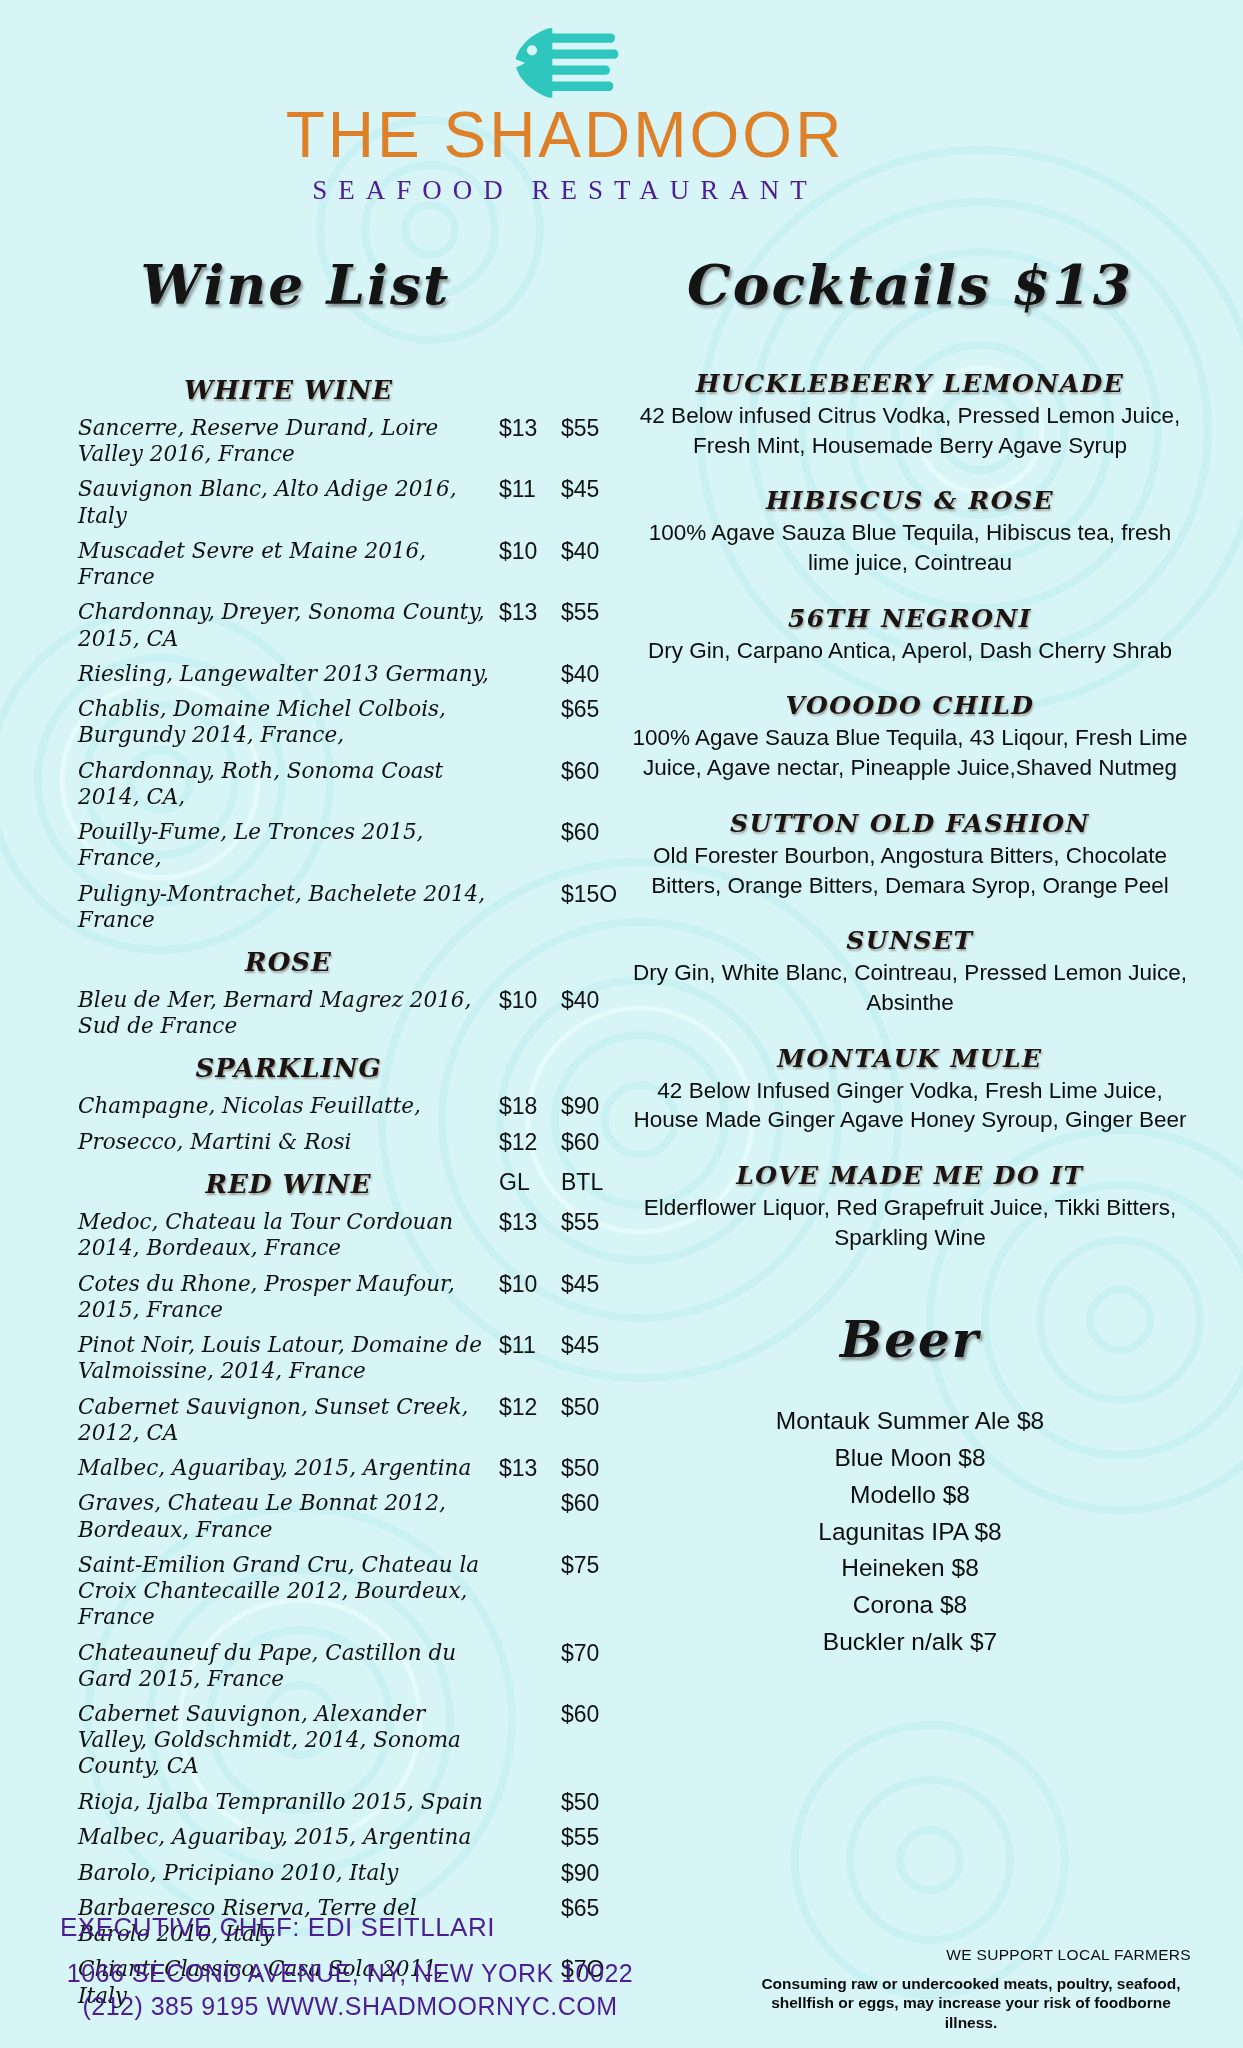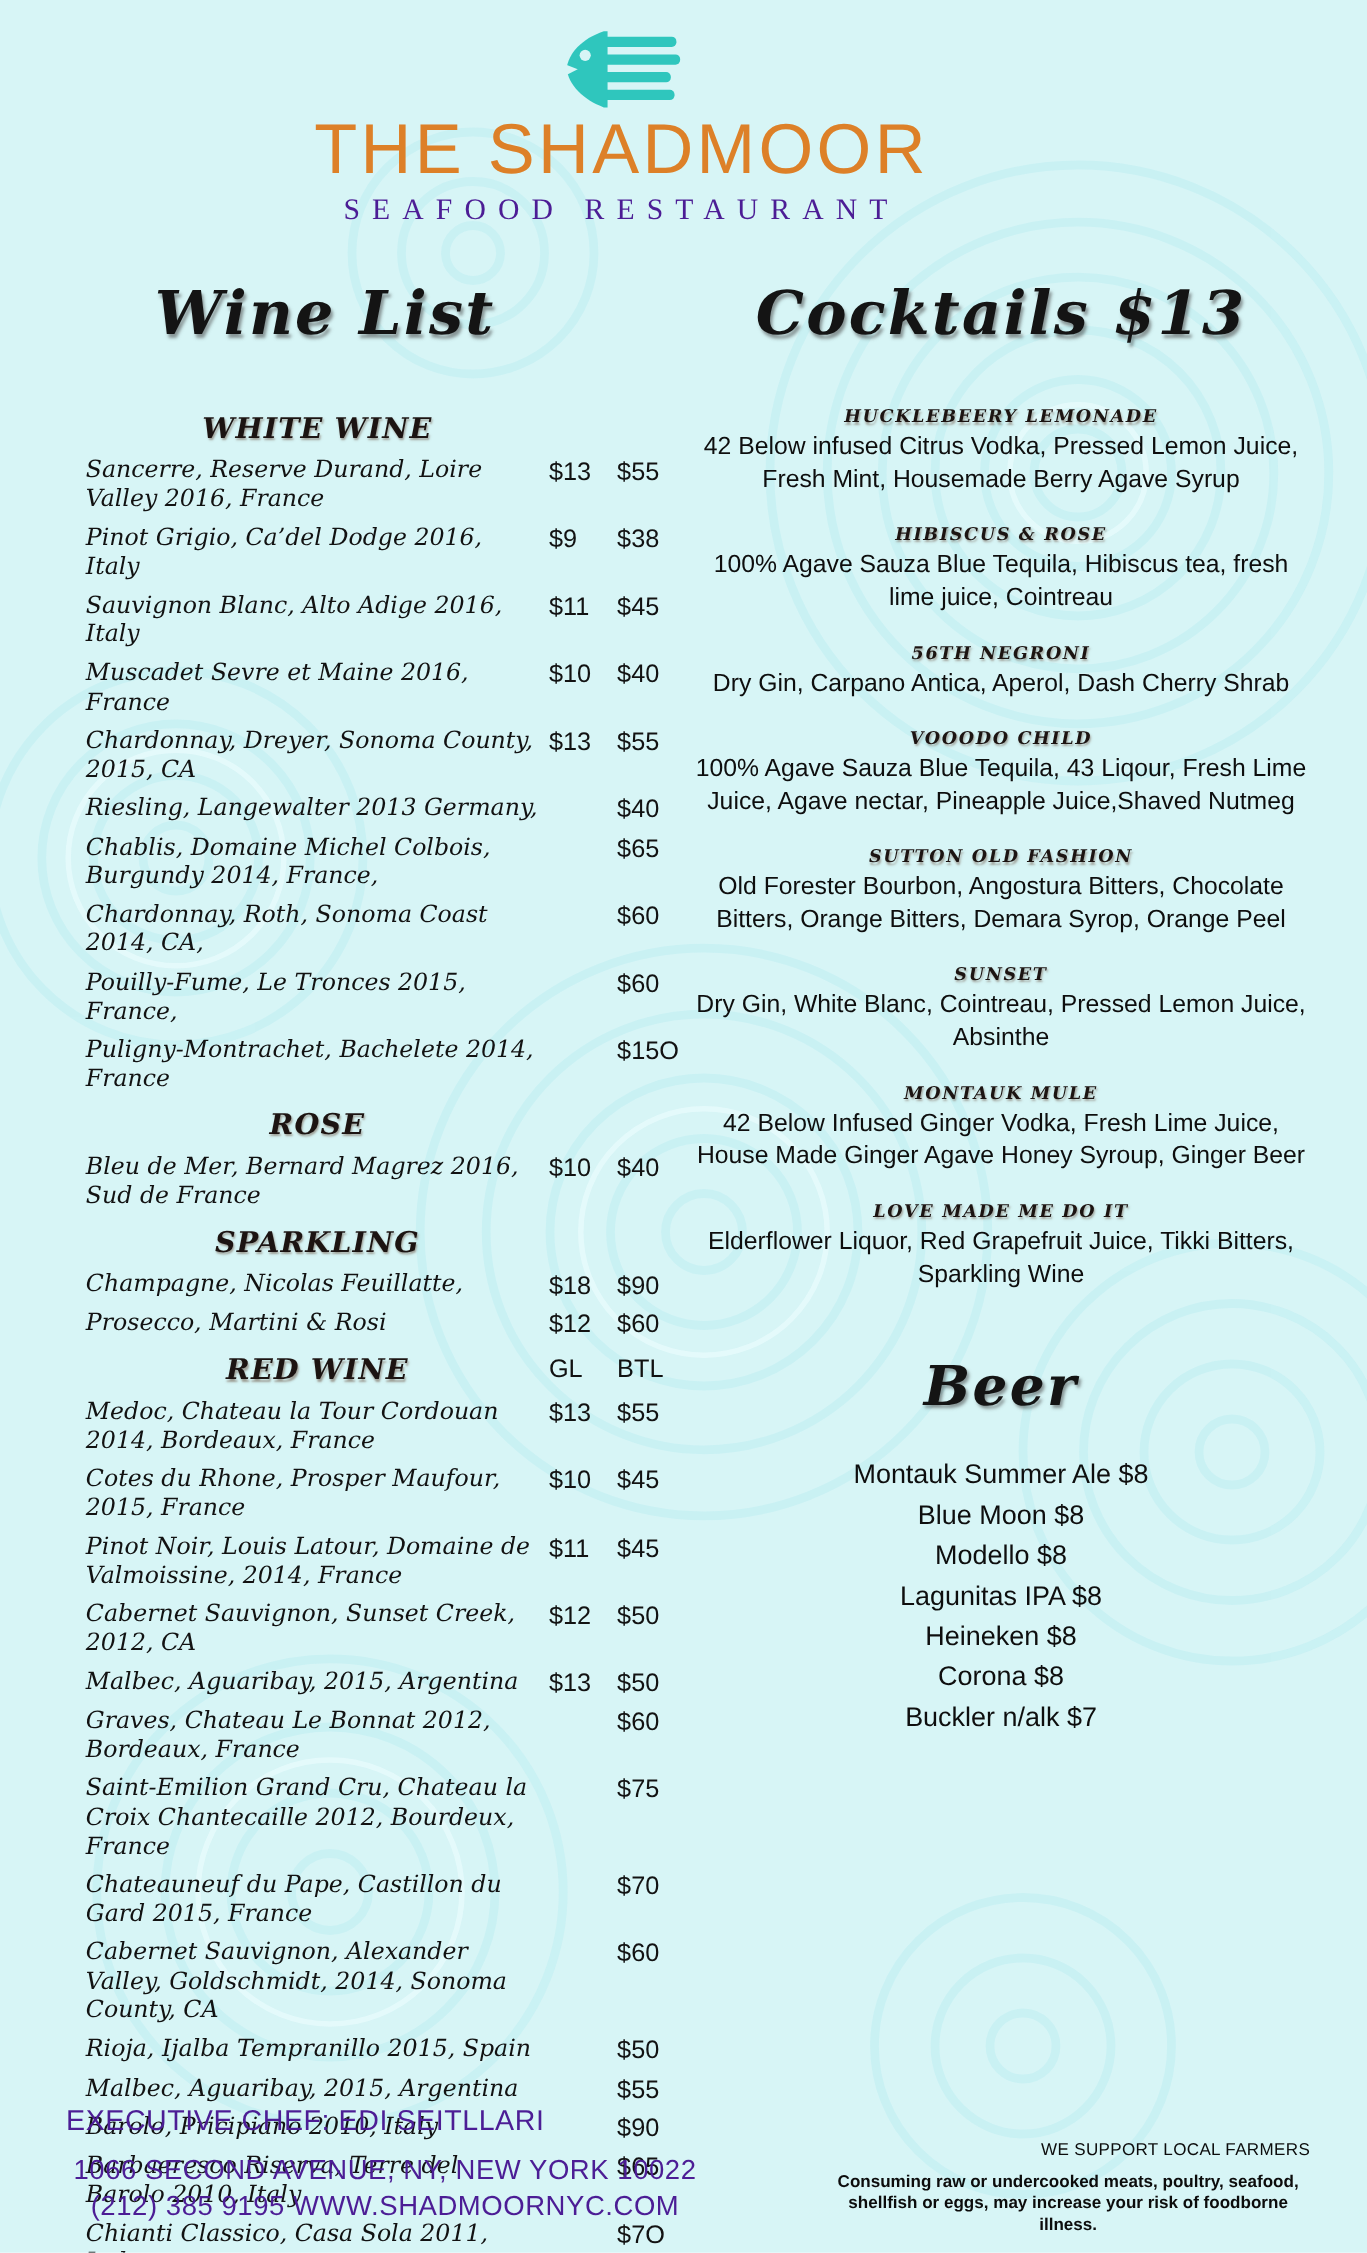--- a/index.html
+++ b/index.html
@@ -56,21 +56,21 @@
   .wine-price{
     width:62px;flex-shrink:0;
     font-family:"Liberation Sans", sans-serif;
     font-size:23px;line-height:1.15;text-align:left;
   }
 
   
   .cocktail-list{margin-top:52px;}
   .cocktail{margin-bottom:26px;}
   .cocktail-name{
-    margin:0 0 3px 0;font-size:16px;font-weight:bold;font-style:italic;
+    margin:0 0 3px 0;font-size:25px;font-weight:bold;font-style:italic;
     letter-spacing:1.5px;color:#1c1412;
     text-shadow:1px 2px 2px rgba(110,85,70,.5);
   }
   .cocktail-desc{
     margin:0;font-family:"Liberation Sans", sans-serif;
     font-size:22.5px;line-height:1.32;color:#0e0e0e;text-align:center;
   }
 
   
   .beer-section{margin-top:58px;}
@@ -174,25 +174,20 @@
             <h3 class="wine-heading">WHITE WINE</h3>
             <span class="col-label"></span>
             <span class="col-label"></span>
           </div>
           <div class="wine-row">
             <div class="wine-name">Sancerre, Reserve Durand, Loire Valley 2016, France</div>
             <div class="wine-price">$13</div>
             <div class="wine-price">$55</div>
           </div>
           <div class="wine-row">
-            <div class="wine-name">Pinot Grigio, Ca’del Dodge 2016, Italy</div>
-            <div class="wine-price">$9</div>
-            <div class="wine-price">$38</div>
-          </div>
-          <div class="wine-row">
             <div class="wine-name">Sauvignon Blanc, Alto Adige 2016, Italy</div>
             <div class="wine-price">$11</div>
             <div class="wine-price">$45</div>
           </div>
           <div class="wine-row">
             <div class="wine-name">Muscadet Sevre et Maine 2016, France</div>
             <div class="wine-price">$10</div>
             <div class="wine-price">$40</div>
           </div>
           <div class="wine-row">

